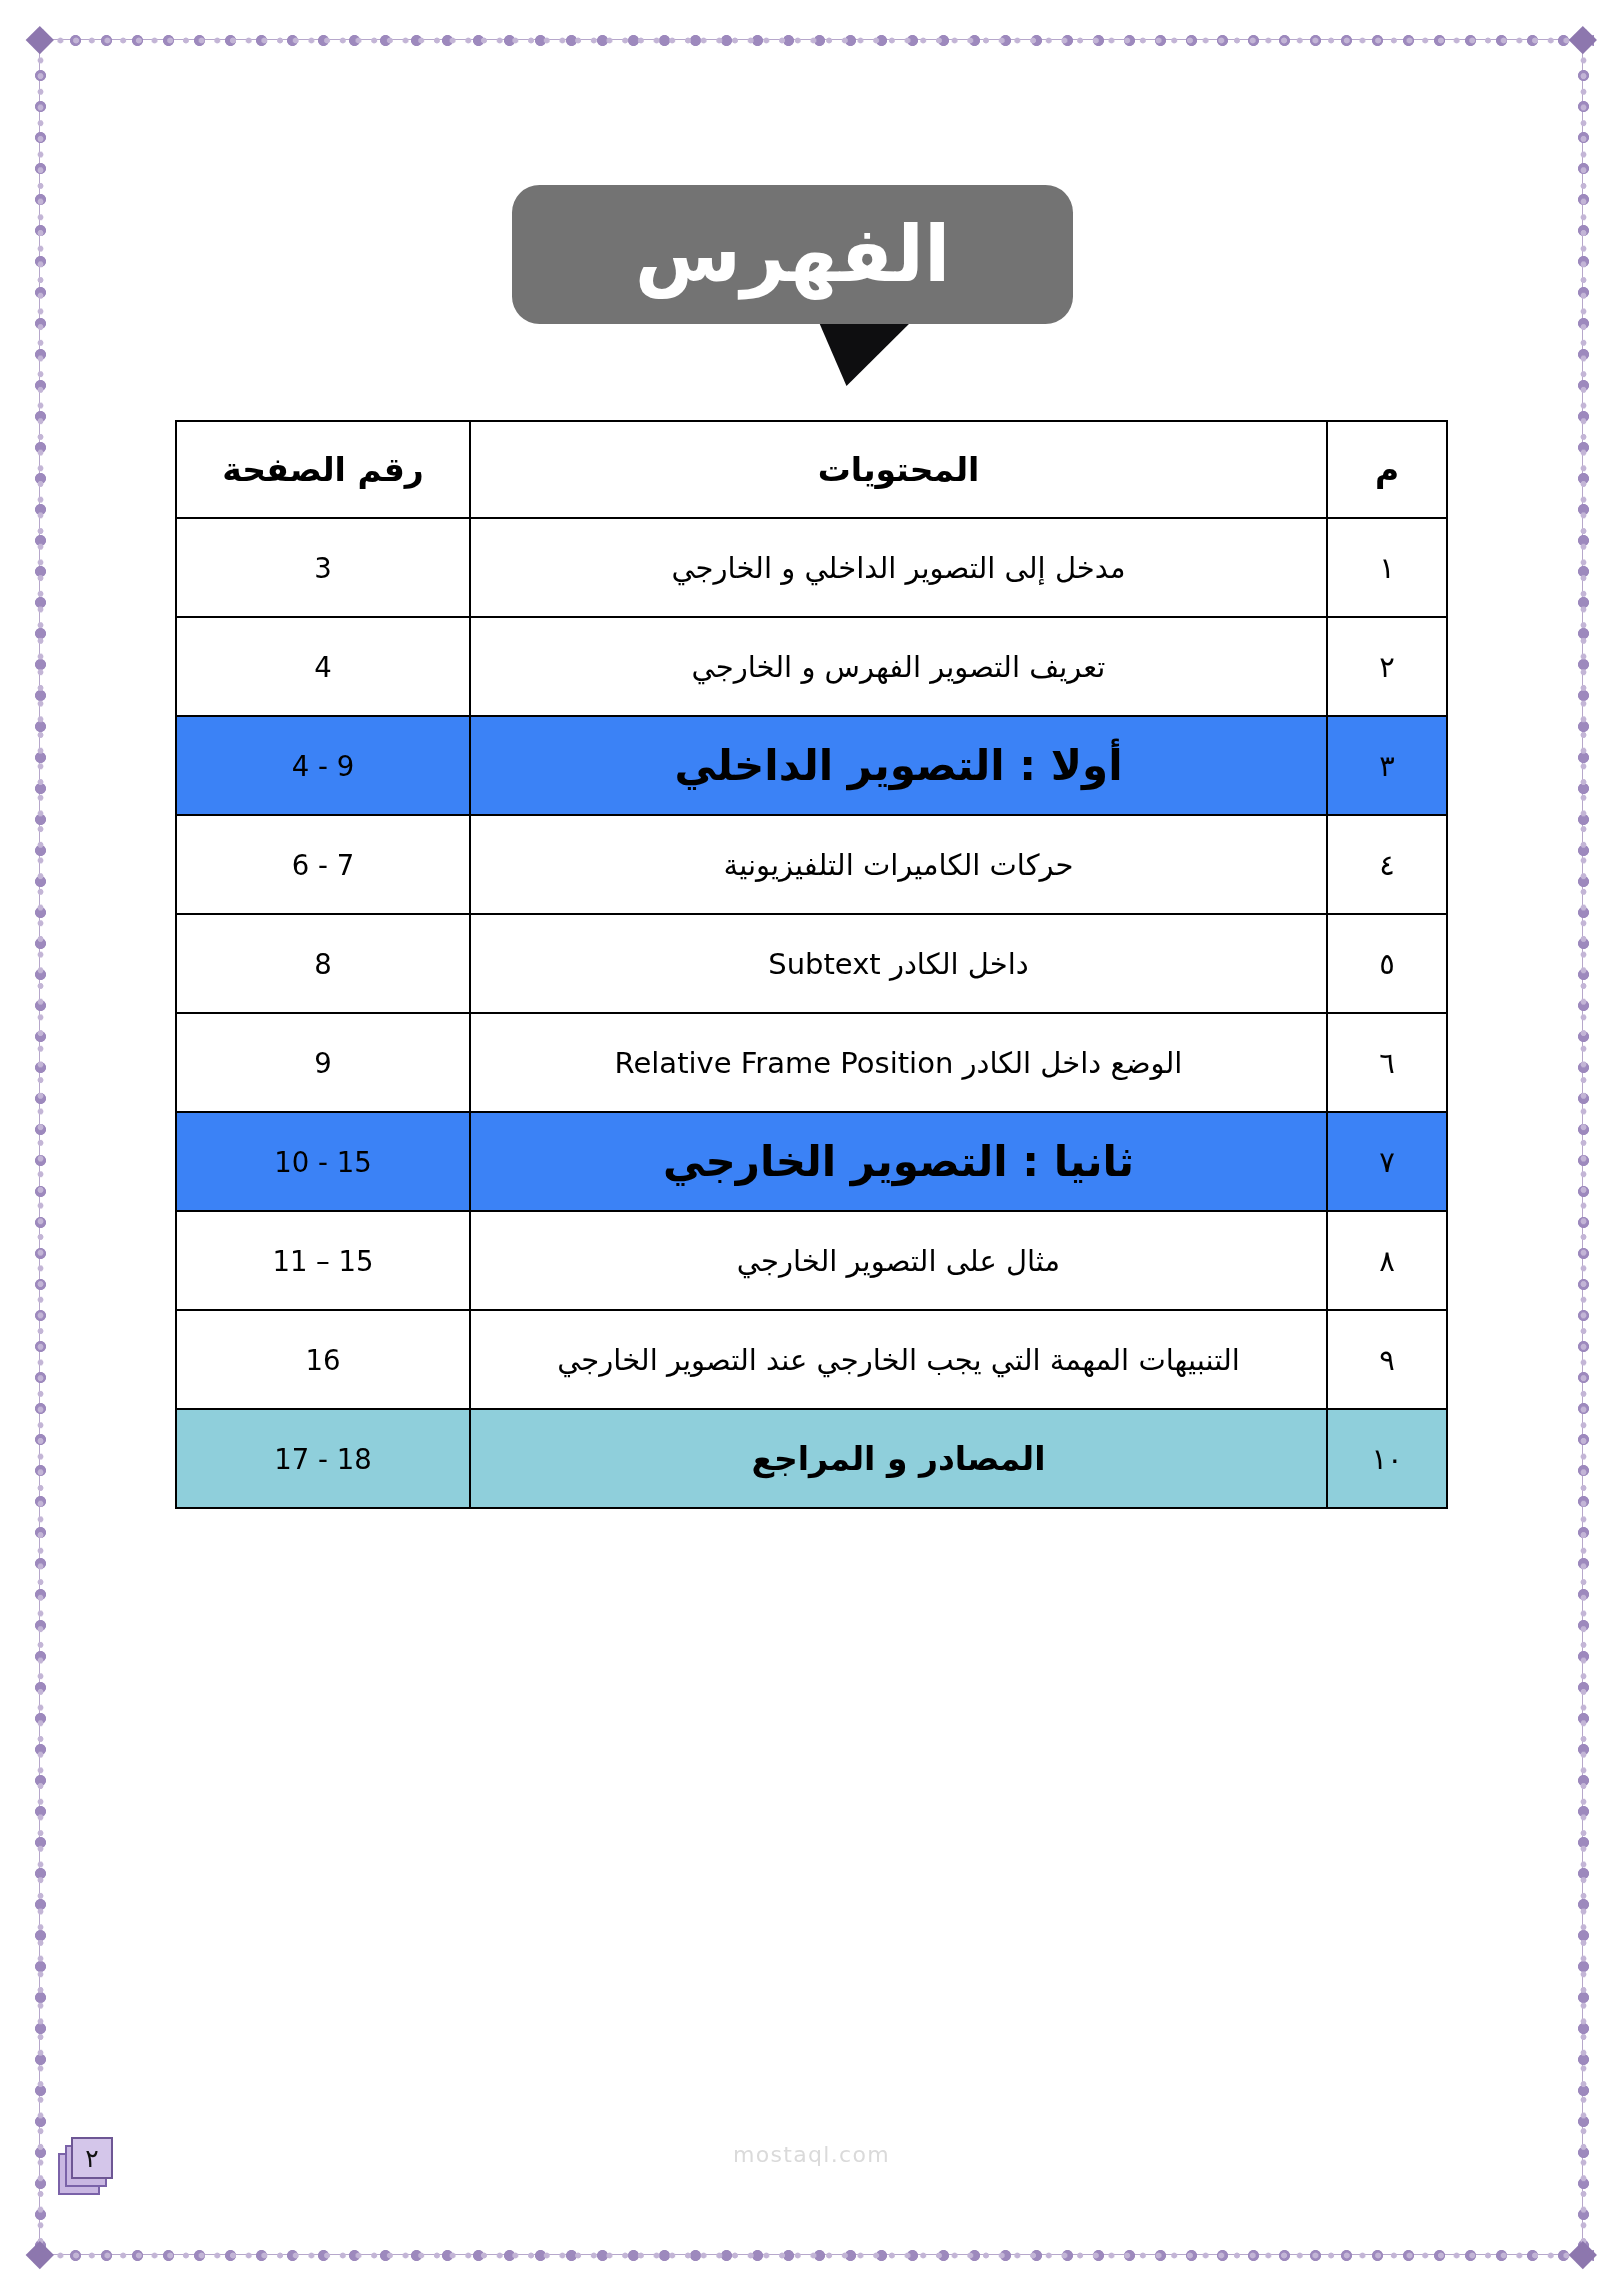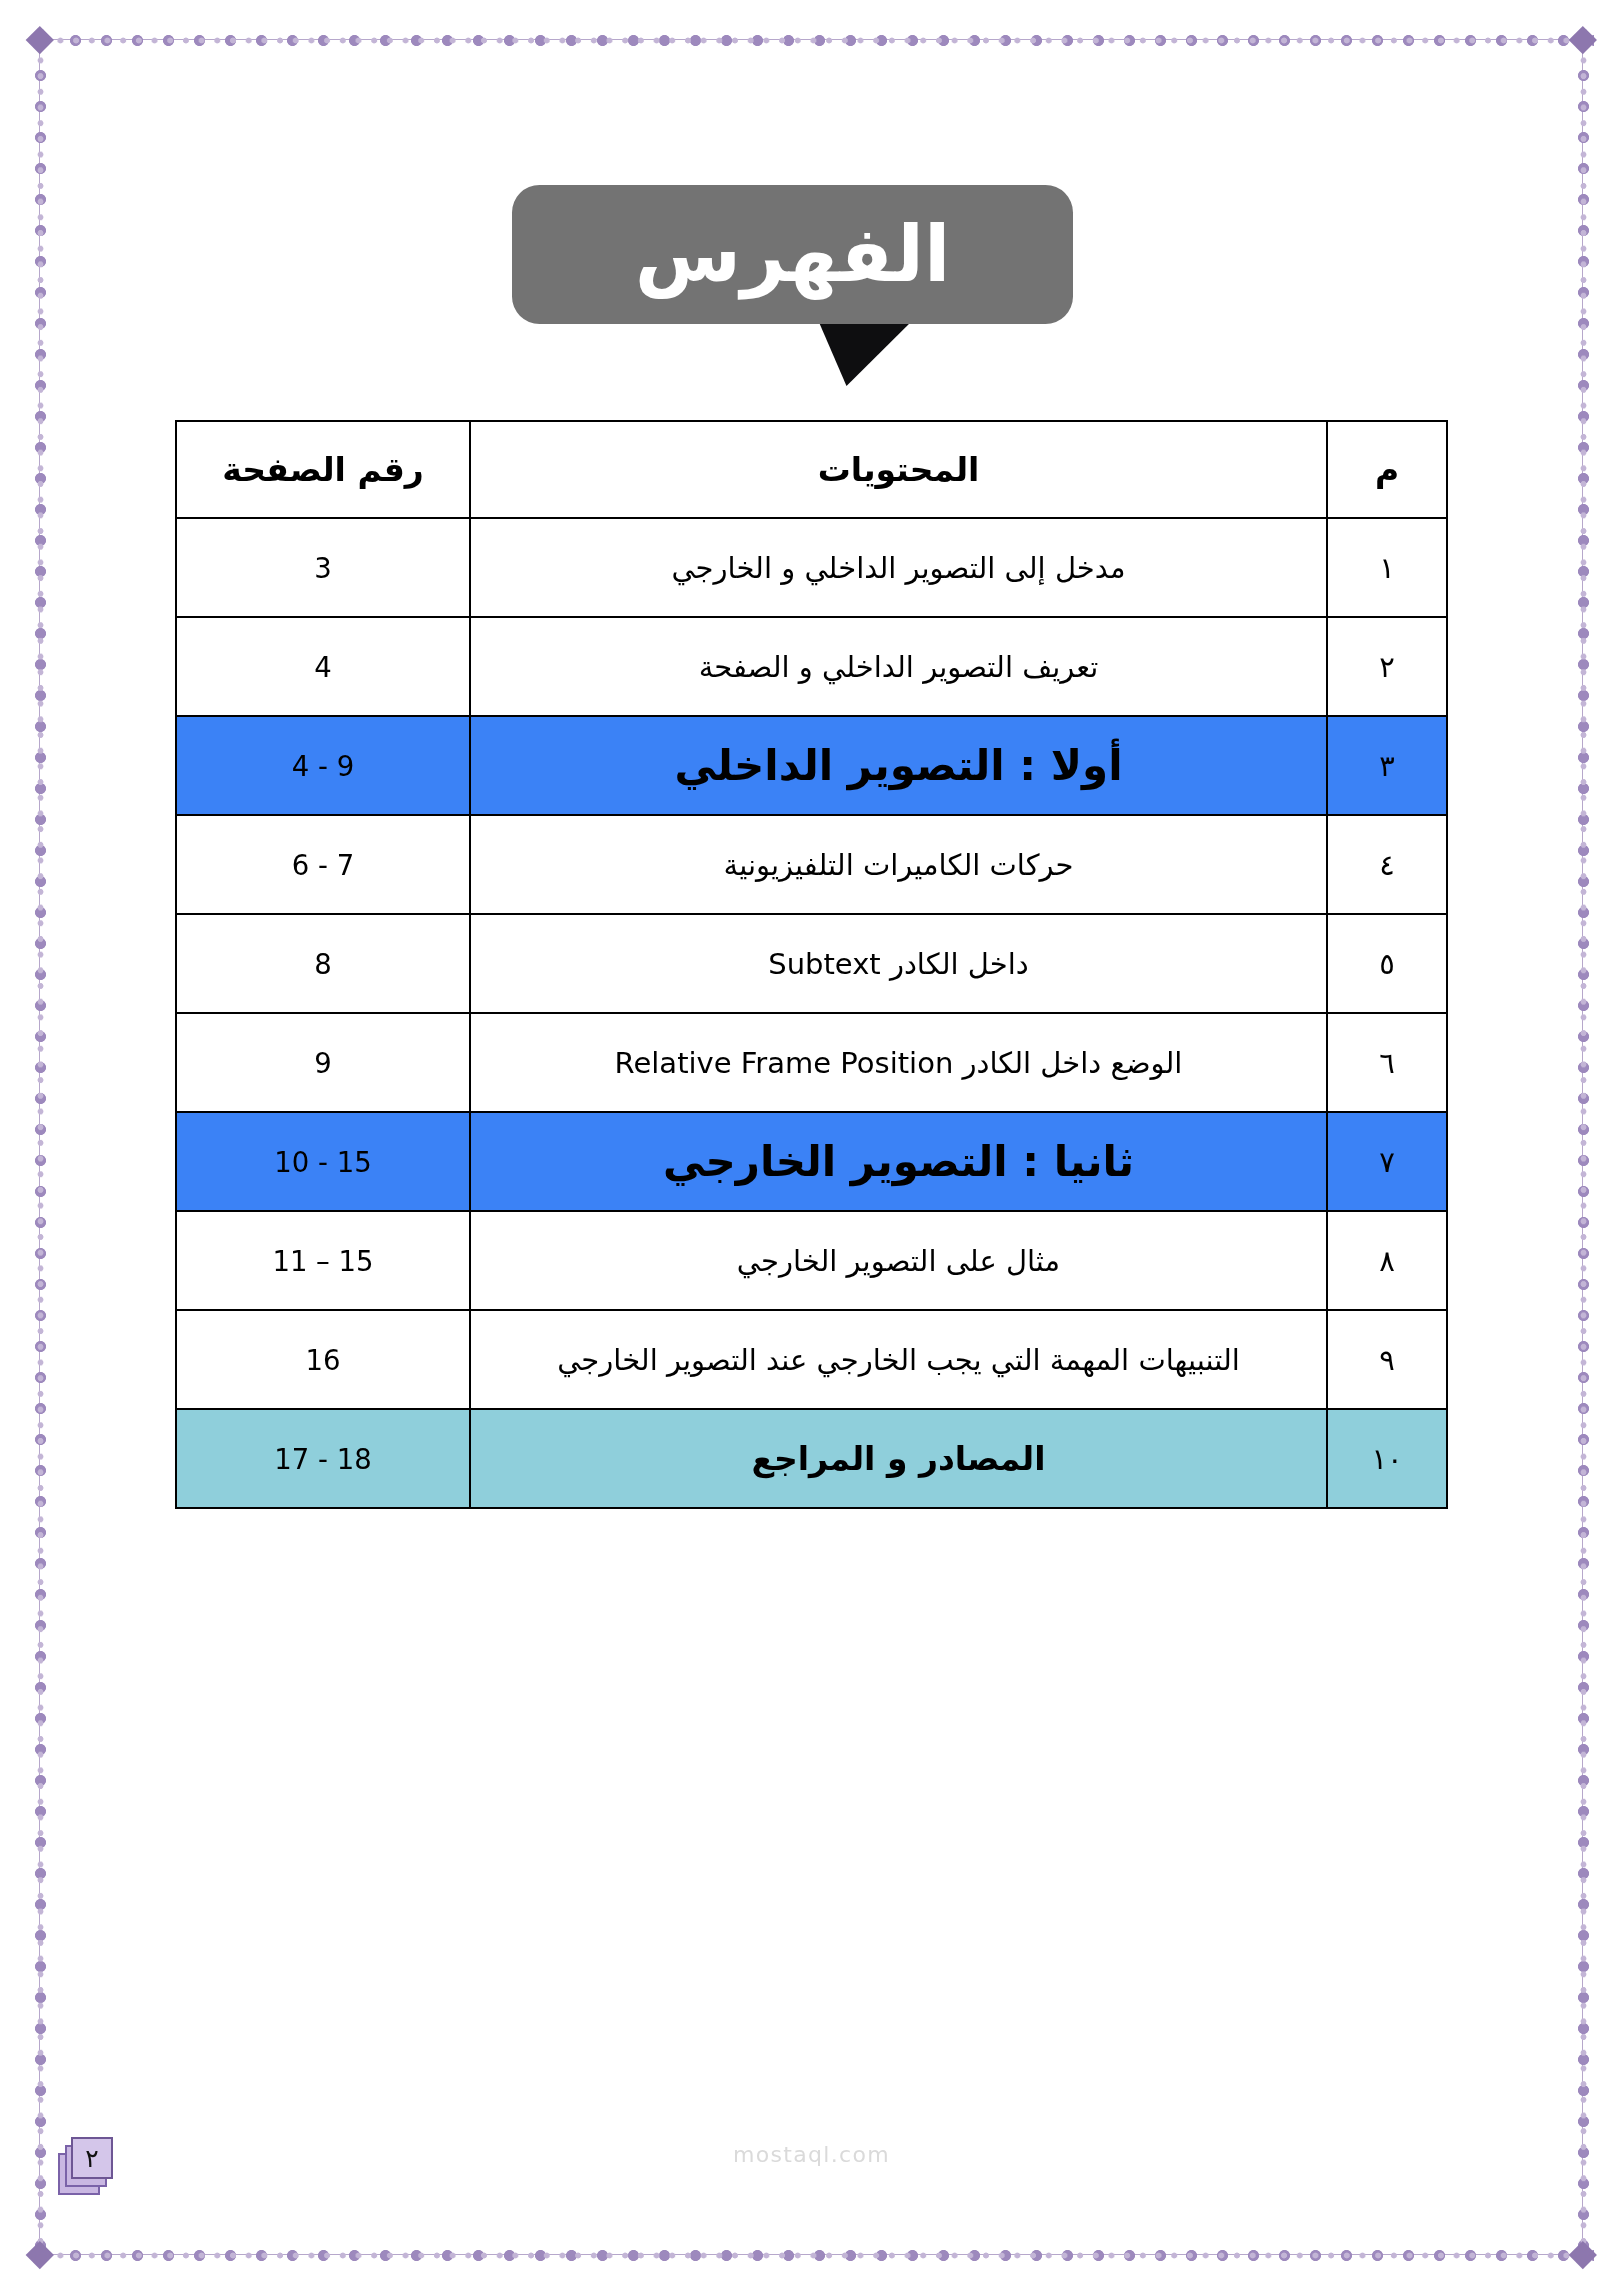--- a/index.html
+++ b/index.html
@@ -163,21 +163,21 @@
     </tr>
   </thead>
   <tbody>
     <tr>
       <td class="cell-index">١</td>
       <td class="cell-contents">مدخل إلى التصوير الداخلي و الخارجي</td>
       <td class="cell-page">3</td>
     </tr>
     <tr>
       <td class="cell-index">٢</td>
-      <td class="cell-contents">تعريف التصوير الداخلي و الصفحة</td>
+      <td class="cell-contents">تعريف التصوير الفهرس و الخارجي</td>
       <td class="cell-page">4</td>
     </tr>
     <tr class="row-section">
       <td class="cell-index">٣</td>
       <td class="cell-contents">أولا : التصوير الداخلي</td>
       <td class="cell-page">4 - 9</td>
     </tr>
     <tr>
       <td class="cell-index">٤</td>
       <td class="cell-contents">حركات الكاميرات التلفيزيونية</td>

